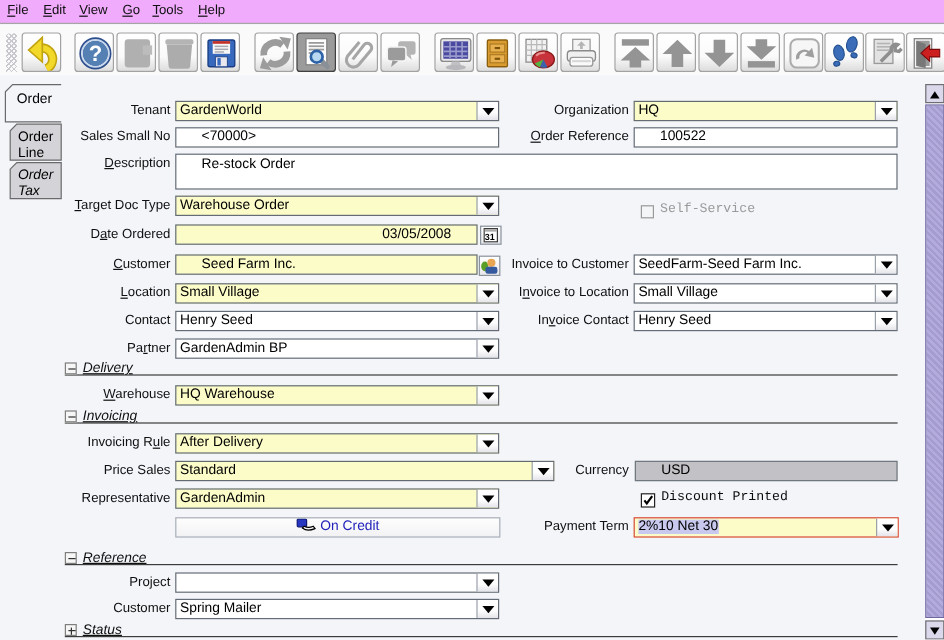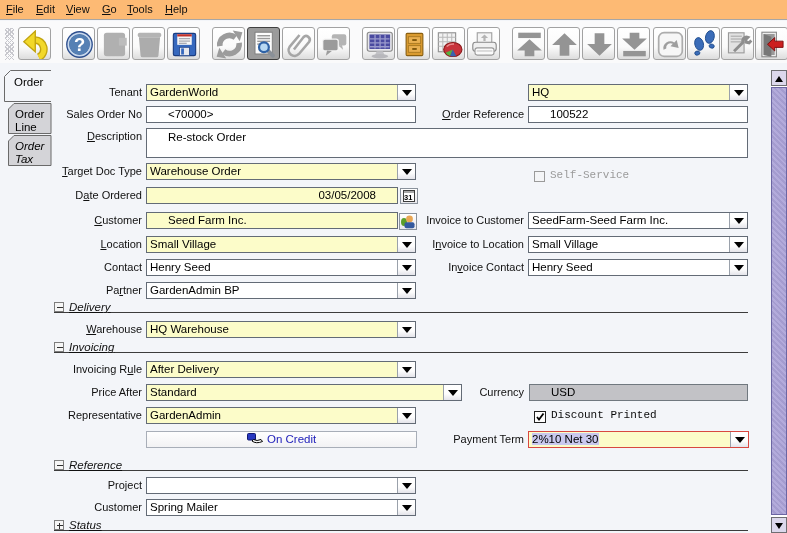--- a/index.html
+++ b/index.html
@@ -1,18 +1,18 @@
 <!DOCTYPE html>
 <html><head>
 <meta charset="utf-8">
 <style>
 * { margin:0; padding:0; box-sizing:border-box; }
 html,body { width:787px; height:533px; overflow:hidden; }
 body { position:relative; font-family:"Liberation Sans", sans-serif; background:#F3F5F9; }
-#menubar { position:absolute; left:0; top:0; width:787px; height:20px; background:#fdba74; border-bottom:1px solid #A6A6A6; }
+#menubar { position:absolute; left:0; top:0; width:787px; height:20px; background:#f0abfc; border-bottom:1px solid #A6A6A6; }
 .mi { position:absolute; top:3px; font-size:11px; color:#101010; }
 #toolbar { position:absolute; left:0; top:21px; width:787px; height:42px; background:#FAFAFB; }
 #handle { position:absolute; left:5px; top:7px; width:9px; height:32px;
   background:repeating-linear-gradient(45deg,#C8C8CE 0 1px,transparent 1px 3px),repeating-linear-gradient(-45deg,#C8C8CE 0 1px,transparent 1px 3px); }
 .tb { position:absolute; top:6px; width:33px; height:33px; border:1px solid #A2A2A2; border-radius:3px;
   background:linear-gradient(#FFFFFF 0%,#FAFAFA 62%,#DDDDDD 100%); }
 .tb svg { position:absolute; left:2px; top:2px; width:29px; height:29px; }
 .tb.pressed { background:#9B9B9B; border:1px solid #404040; }
 #content { position:absolute; left:0; top:63px; width:787px; height:470px; background:#F3F5F9; }
 .ll { position:absolute; left:0; width:142px; text-align:right; font-size:11px; height:17px; line-height:17px; color:#101010; }
@@ -217,23 +217,24 @@
   <path d="M51,72.5 L14,72.5 L8.5,78 L8.5,102.5 L51,102.5 Z" fill="#D4D4D8" stroke="#6A6A6A" stroke-width="1"></path>
   <text x="14" y="23" font-size="11.5" fill="#000">Order</text>
   <text x="15" y="54.5" font-size="11.5" fill="#000">Order</text>
   <text x="15" y="67.5" font-size="11.5" fill="#000">Line</text>
   <text x="15" y="86.5" font-size="11.5" font-style="italic" fill="#000">Order</text>
   <text x="15" y="99.5" font-size="11.5" font-style="italic" fill="#000">Tax</text>
 </svg>
 
 <div class="ll" style="top:21px">Tenant</div>
 <div class="cb y" style="left:146px;top:21px;width:270px">GardenWorld<span class="ar"></span></div>
+<div class="rl" style="top:21px">Organization</div>
 <div class="cb y" style="left:528px;top:21px;width:220px">HQ<span class="ar"></span></div>
 
-<div class="ll" style="top:43px">Sales Order No</div>
+<div class="ll" style="top:43px">Sales Small No</div>
 <div class="fld" style="left:146px;top:43px;width:270px">&lt;70000&gt;</div>
 <div class="rl" style="top:43px"><u>O</u>rder Reference</div>
 <div class="fld" style="left:528px;top:43px;width:220px">100522</div>
 
 <div class="ll" style="top:65px"><u>D</u>escription</div>
 <div class="fld" style="left:146px;top:65px;width:602px;height:30px;line-height:14px;padding-top:1px">Re-stock Order</div>
 
 <div class="ll" style="top:100px"><u>T</u>arget Doc Type</div>
 <div class="cb y" style="left:146px;top:100px;width:270px">Warehouse Order<span class="ar"></span></div>
 <div class="ckb" style="left:534px;top:108px;width:11px;height:11px;background:#F4F5F7"></div>
@@ -280,21 +281,21 @@
 <div class="cb y" style="left:146px;top:258px;width:270px">HQ Warehouse<span class="ar"></span></div>
 
 <div class="sec" style="top:279px">
       <span class="tog"></span>
       <span class="tx">Invoicing</span>
     </div>
 
 <div class="ll" style="top:298px">Invoicing R<u>u</u>le</div>
 <div class="cb y" style="left:146px;top:298px;width:270px">After Delivery<span class="ar"></span></div>
 
-<div class="ll" style="top:321px">Price After</div>
+<div class="ll" style="top:321px">Price Sales</div>
 <div class="cb y" style="left:146px;top:321px;width:316px">Standard<span class="ar"></span></div>
 <div class="rl" style="top:321px">Currency</div>
 <div class="fld" style="left:529px;top:321px;width:219px;background:#C2C2C6;border-color:#70787F">USD</div>
 
 <div class="ll" style="top:344px">Representative</div>
 <div class="cb y" style="left:146px;top:344px;width:270px">GardenAdmin<span class="ar"></span></div>
 <div class="ckb" style="left:534px;top:348px;border-color:#202020">
       <svg width="10" height="10" viewBox="0 0 10 10">
         <path d="M2 5 L4 7.5 L8.5 1.5" stroke="#000" stroke-width="1.8" fill="none"></path>
       </svg>

